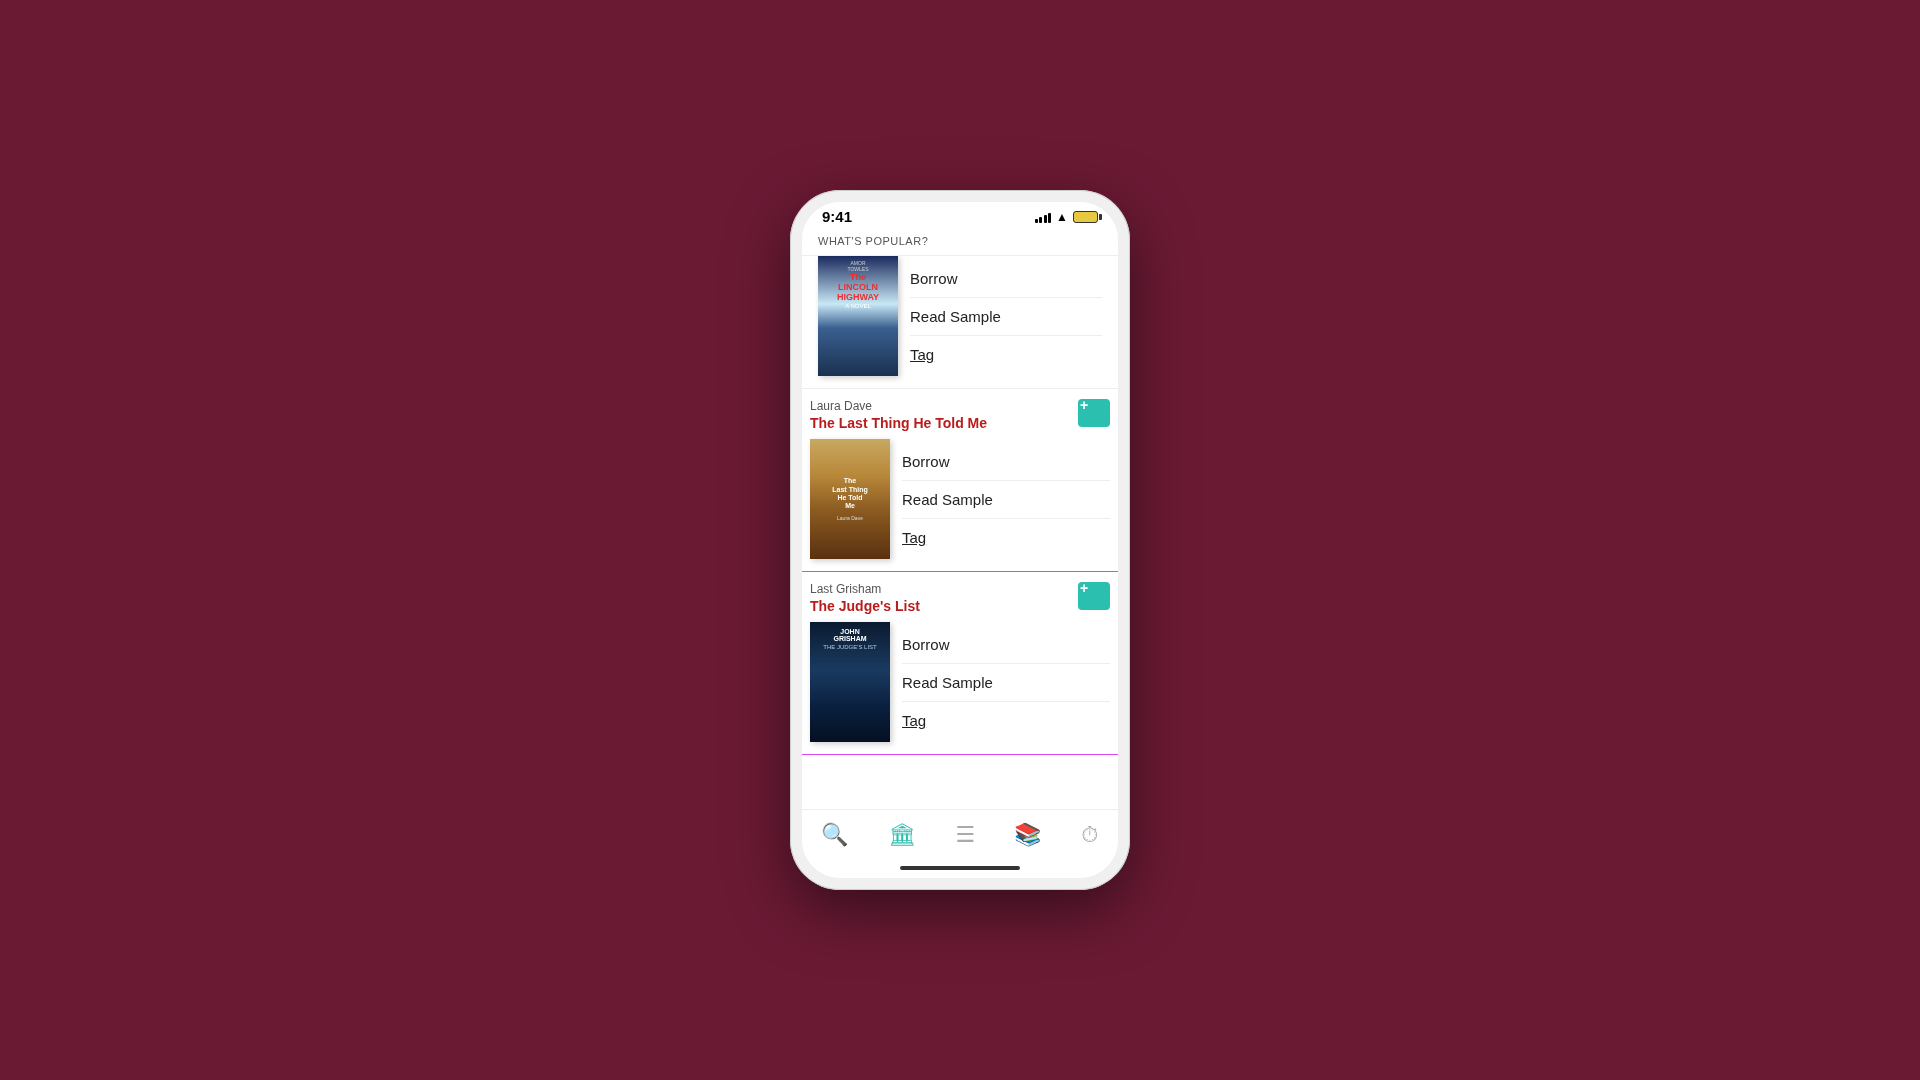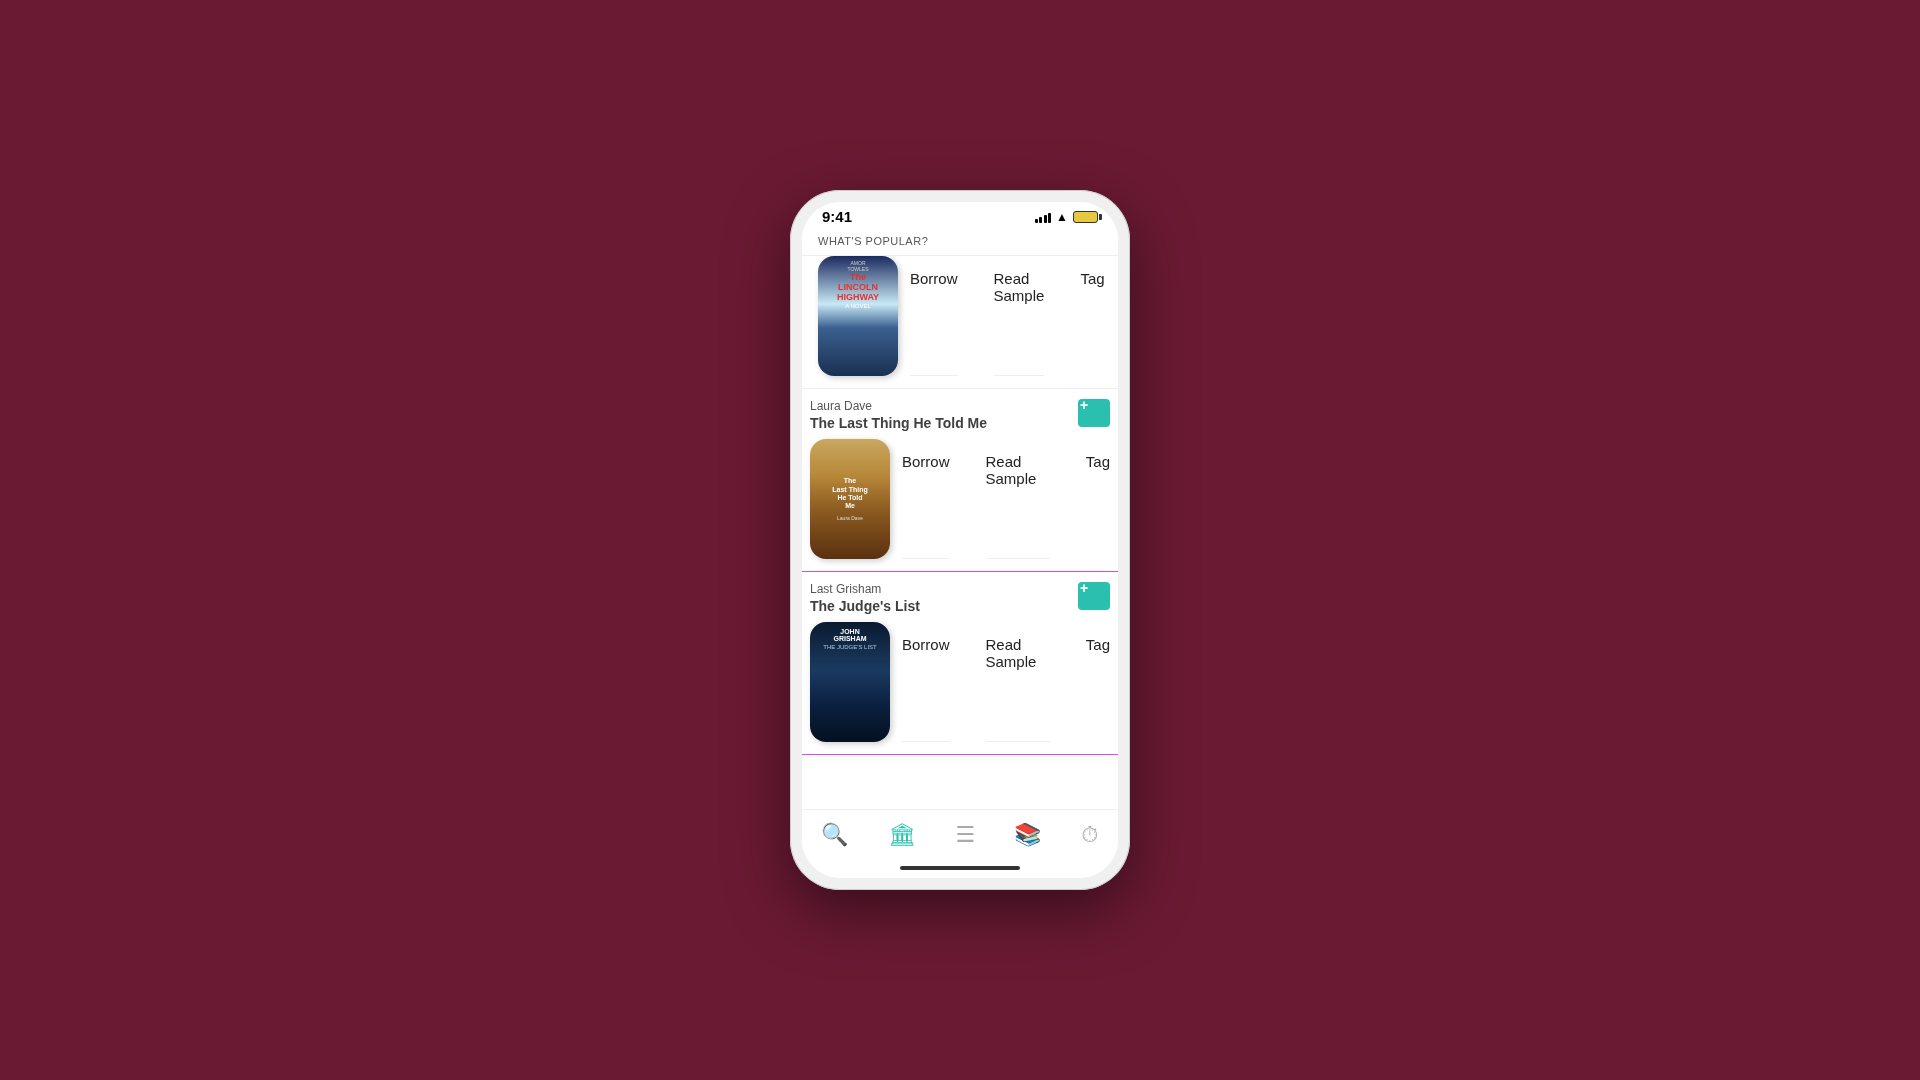--- a/index.html
+++ b/index.html
@@ -135,21 +135,21 @@
 
     .book-author {
       font-size: 12px;
       color: #555;
       margin-bottom: 2px;
     }
 
     .book-title {
       font-size: 14px;
       font-weight: 600;
-      color: #404040;
+      color: #b91c1c;
     }
 
     .tag-btn-icon {
       width: 32px;
       height: 28px;
       background: #2bbfb0;
       border-radius: 4px;
       display: flex;
       align-items: center;
       justify-content: center;
@@ -168,21 +168,21 @@
     }
 
     .book-row {
       display: flex;
       gap: 12px;
     }
 
     .book-cover {
       width: 80px;
       height: 120px;
-      border-radius: 16px;
+      border-radius: 0;
       flex-shrink: 0;
       overflow: hidden;
       box-shadow: 2px 2px 6px rgba(0,0,0,0.2);
     }
 
     
     .cover-lincoln {
       background: linear-gradient(180deg, #1a2a5e 0%, #c8e8f5 40%, #3a6090 60%, #1a3050 100%);
       display: flex;
       flex-direction: column;
@@ -258,36 +258,36 @@
       font-size: 6px;
       color: #aac8e0;
       text-align: center;
       margin-top: 2px;
       line-height: 1.2;
     }
 
     .book-actions {
       flex: 1;
       display: flex;
-      flex-direction: row;
+      flex-direction: column;
       justify-content: flex-start;
       padding-top: 4px;
-      gap: 36px;
     }
 
     .action-btn {
       padding: 10px 0;
       font-size: 15px;
       color: #222;
       border-bottom: 1px solid #eee;
       cursor: pointer;
     }
 
     .action-btn:last-child {
       border-bottom: none;
+      text-decoration: underline;
     }
 
     
     .book-item-partial {
       padding: 0 16px 12px;
       border-bottom: 1px solid #eee;
     }
 
     .book-row-partial {
       display: flex;

